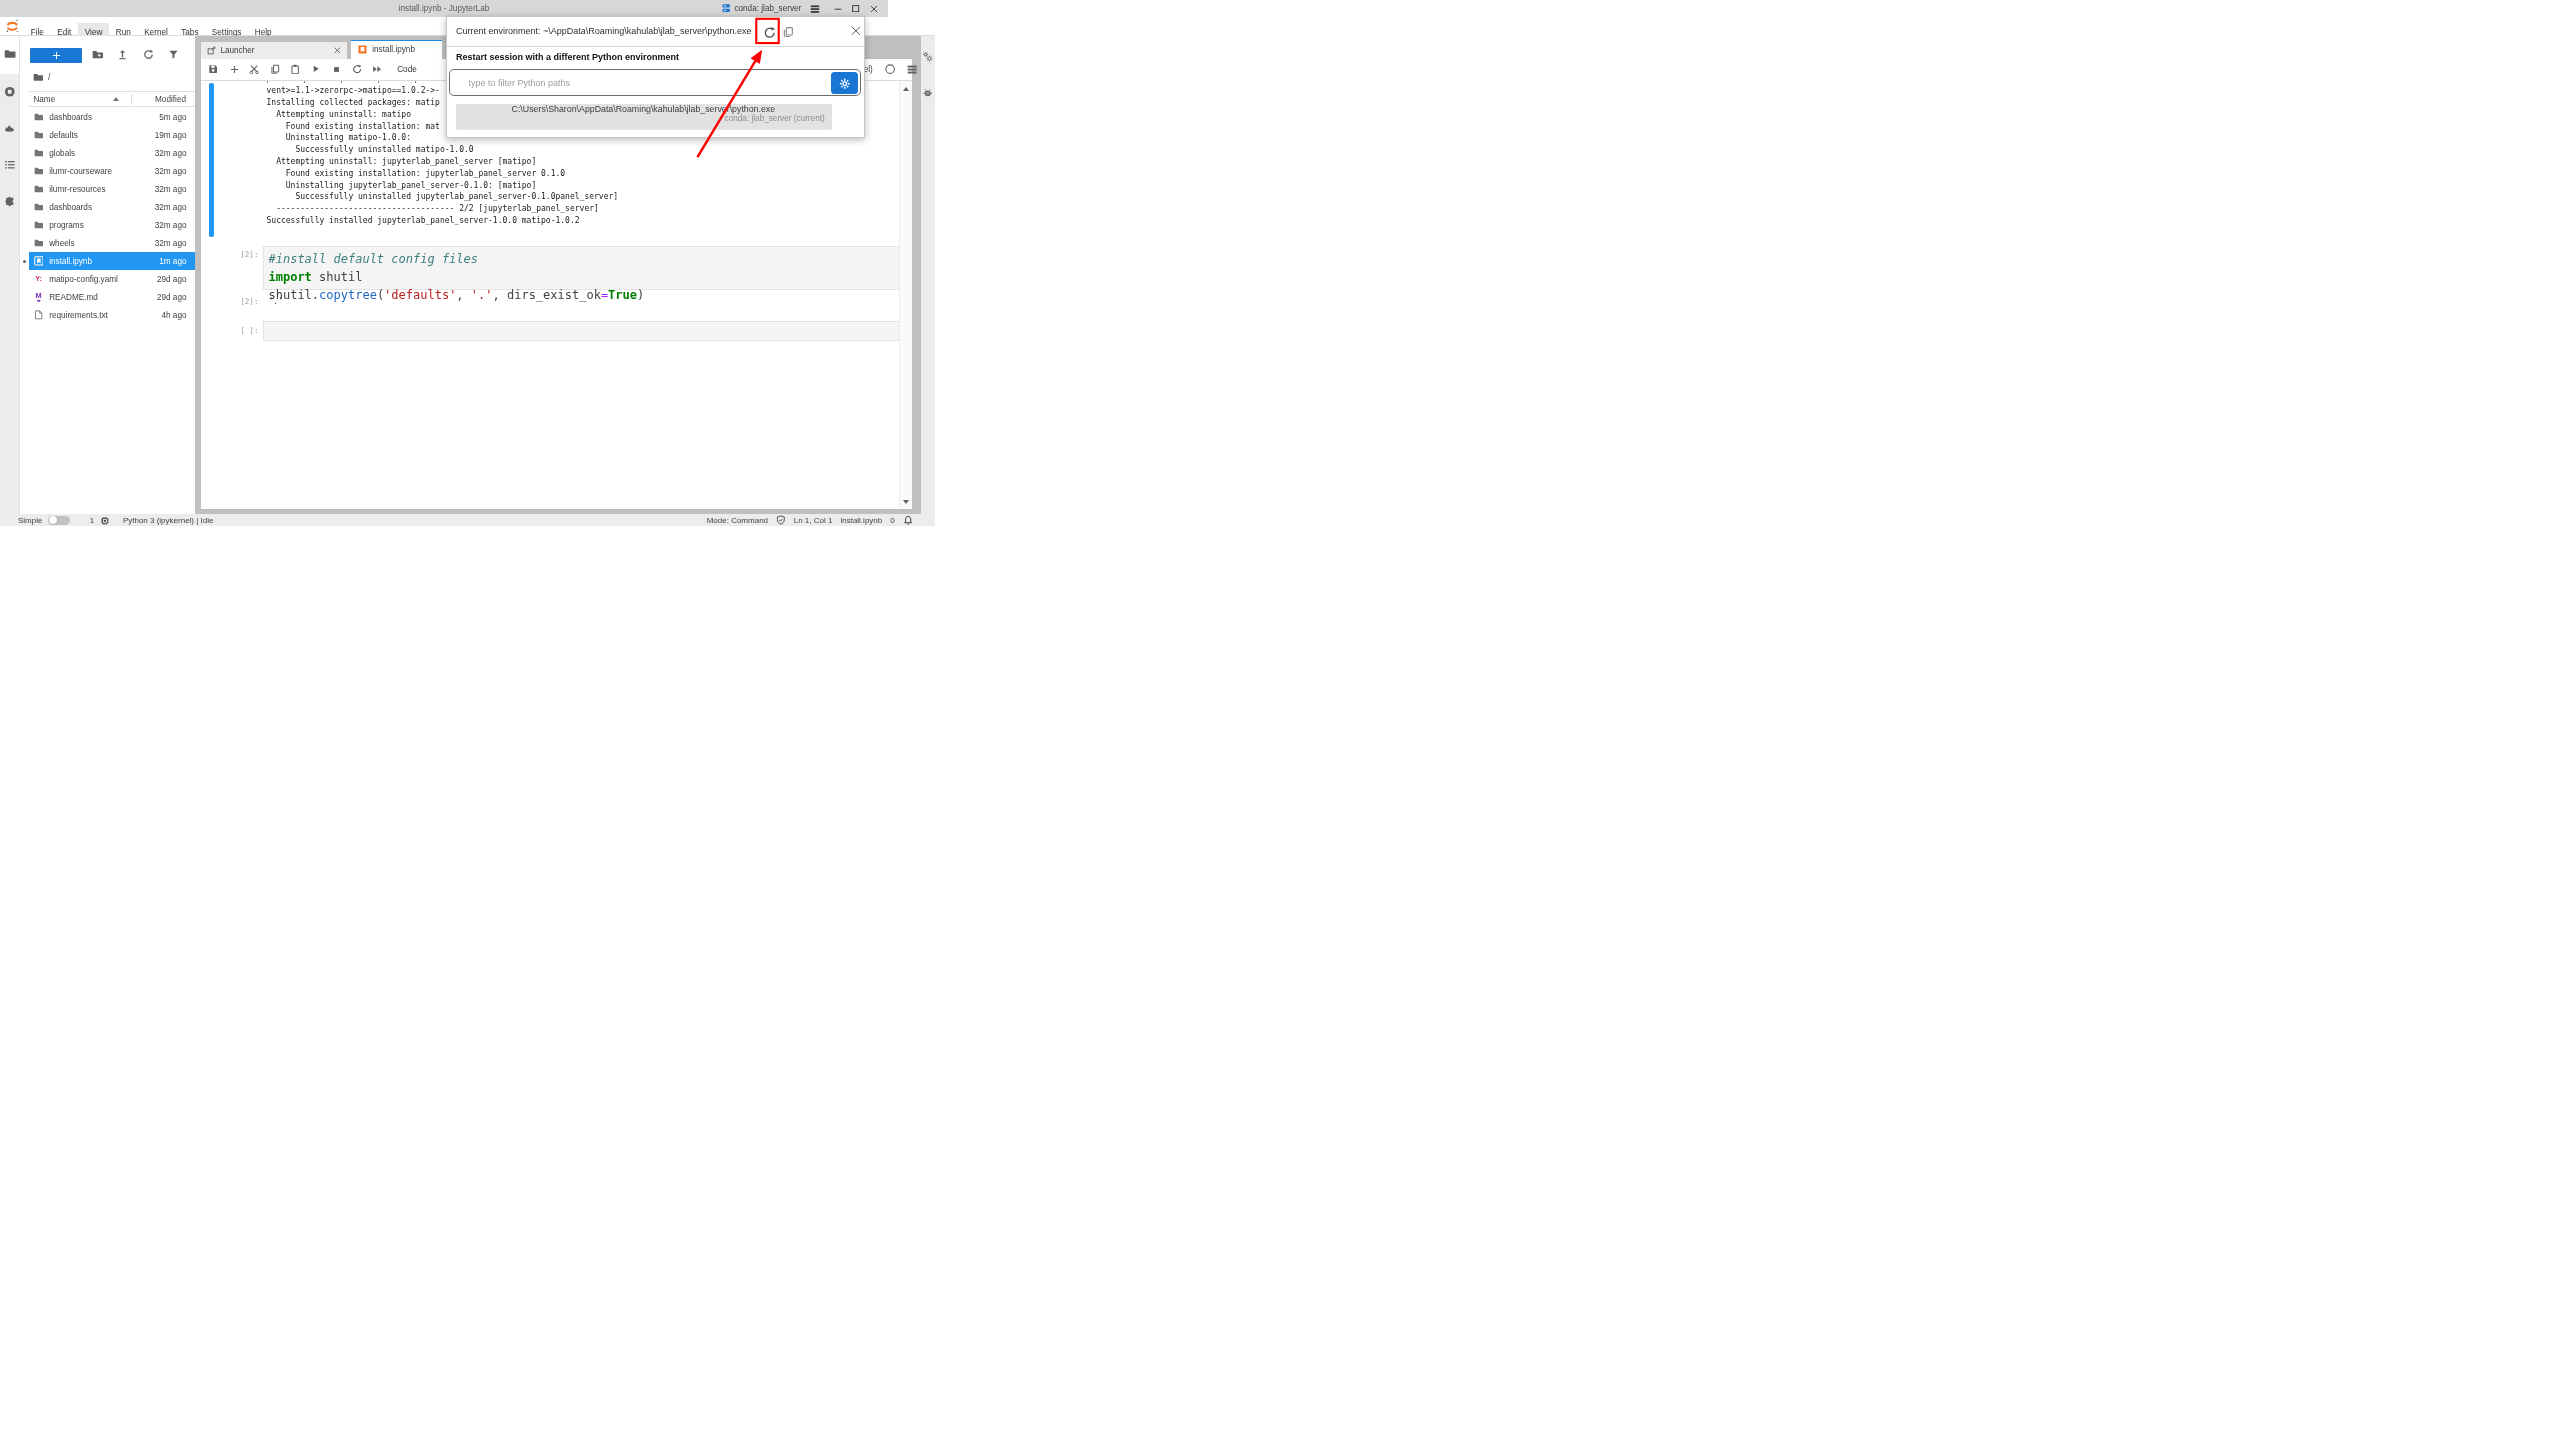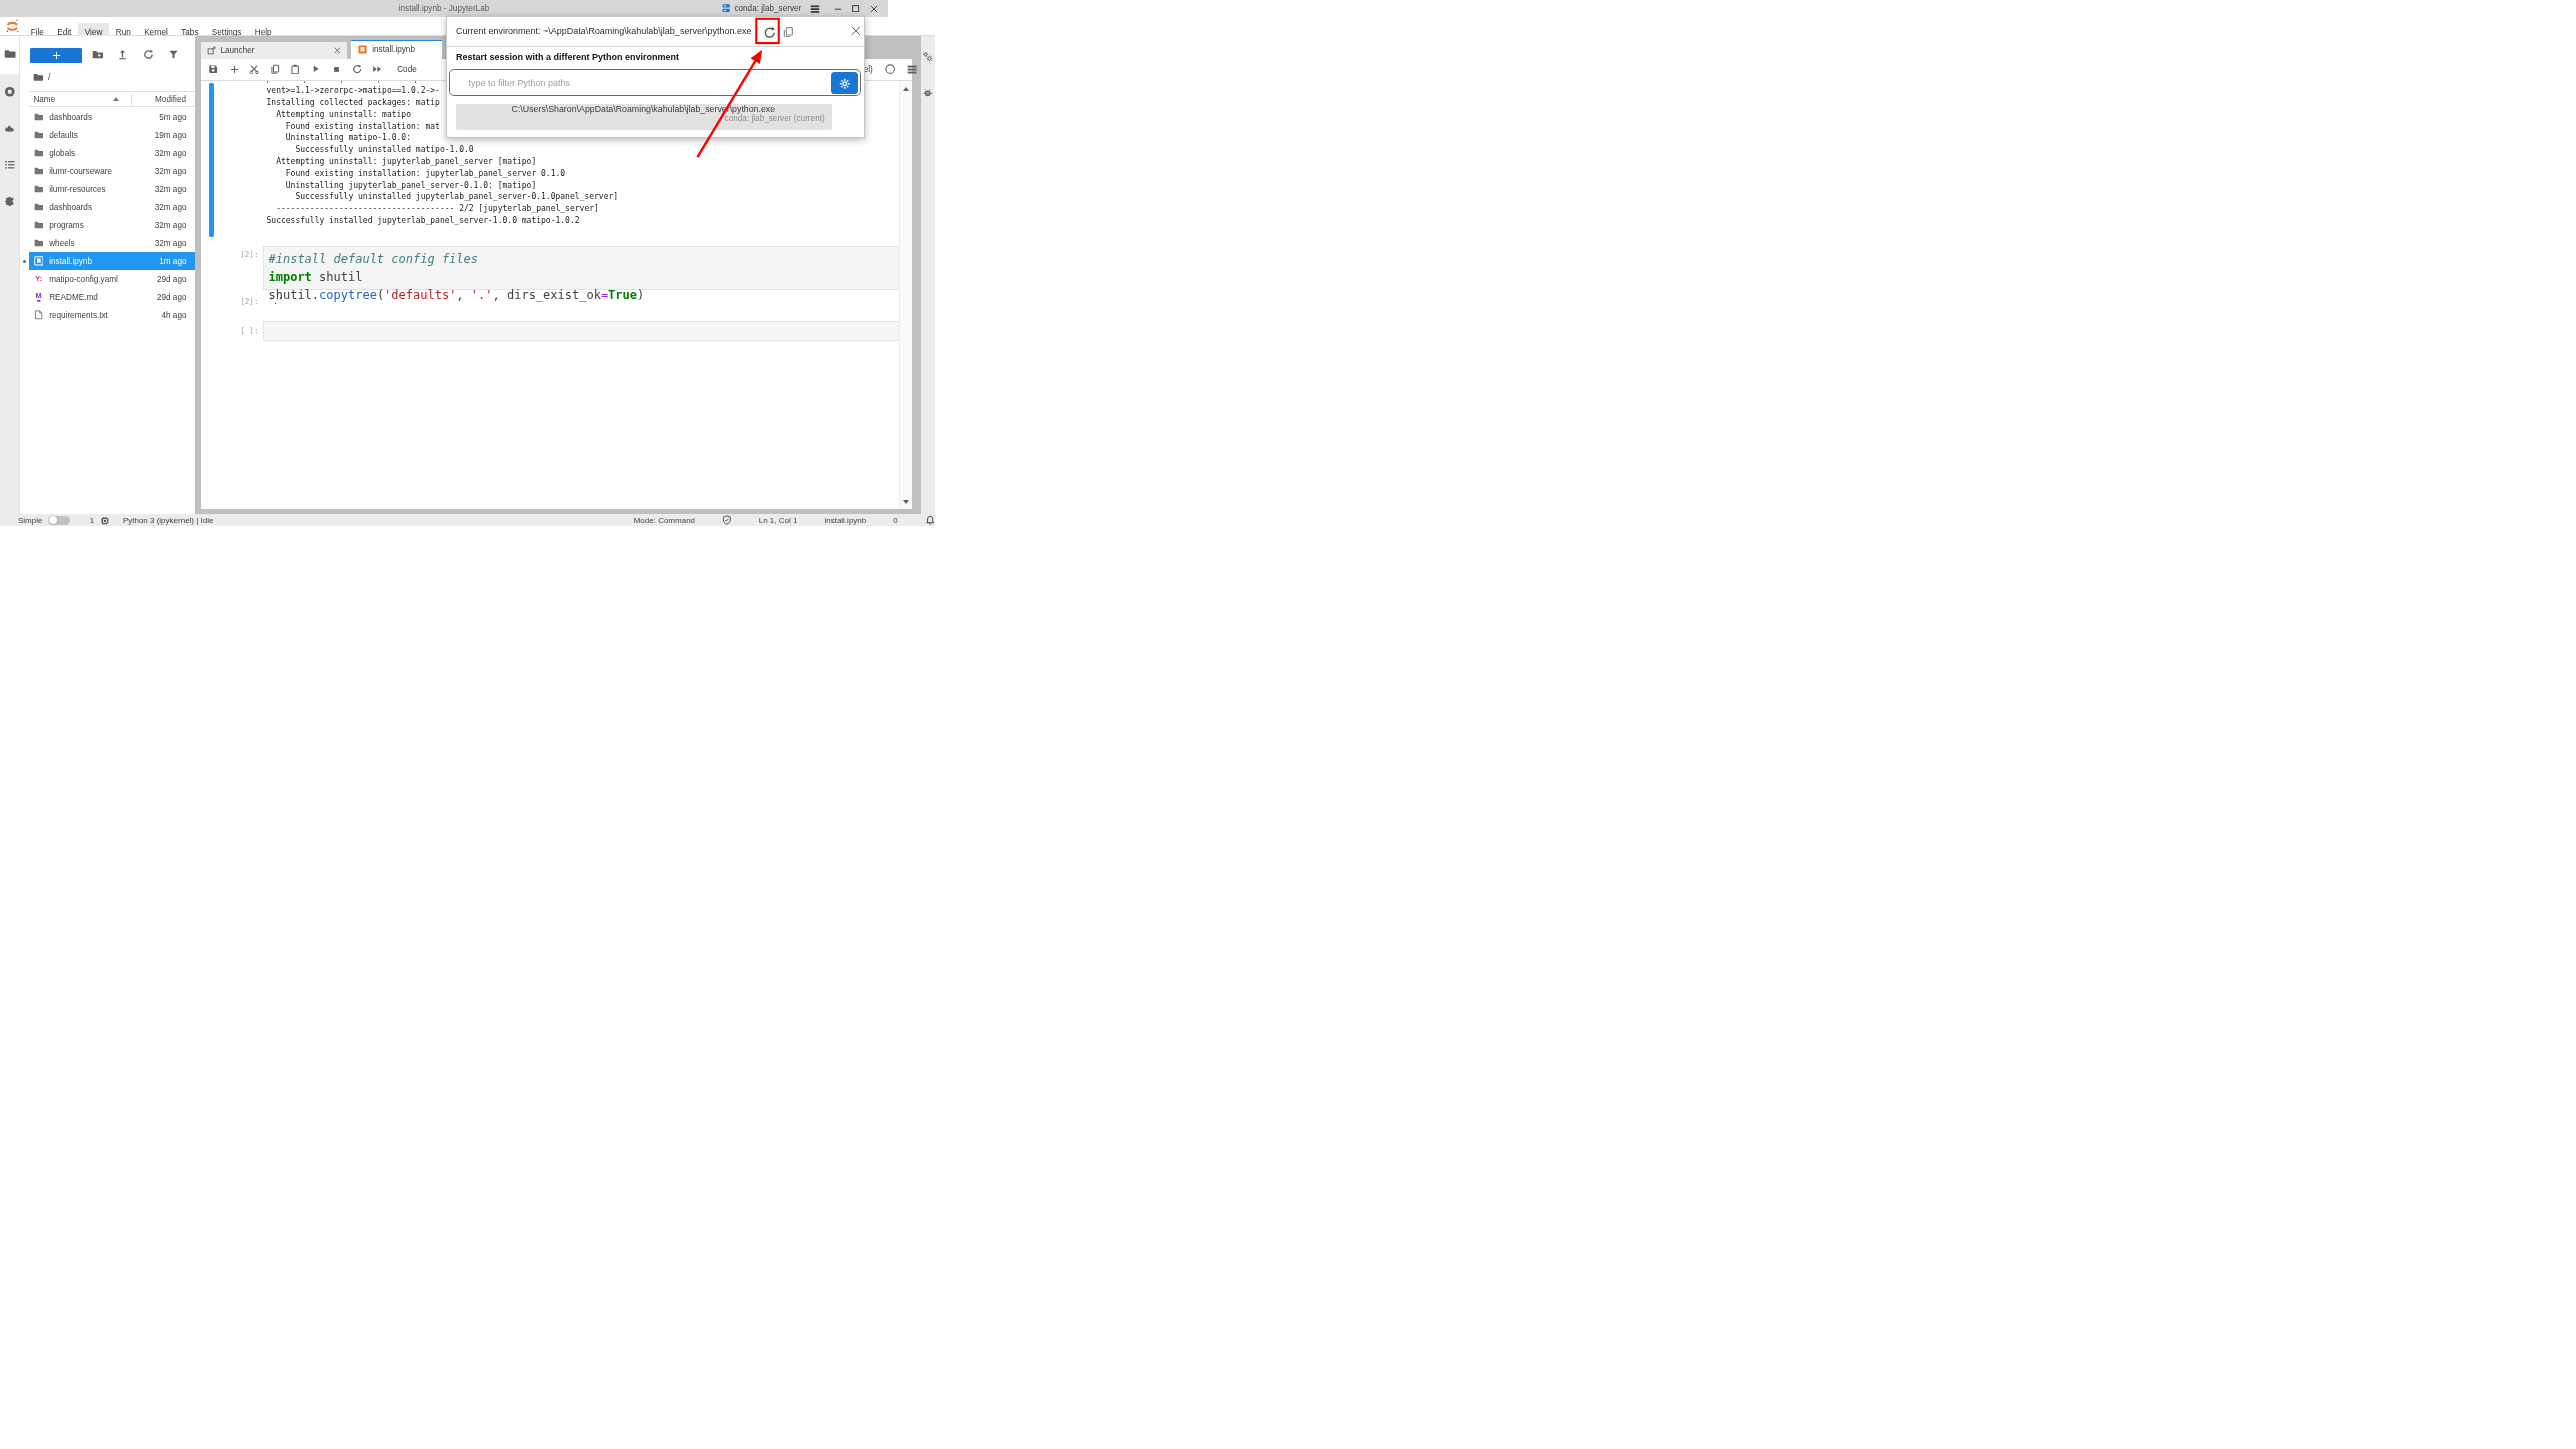--- a/index.html
+++ b/index.html
@@ -75,21 +75,21 @@
   #nb-scrollbar{left:698px;top:0;width:13.4px;height:428px;background:#fafafa;border-left:0.6px solid #ececec;box-sizing:border-box;}
   .tri-up{left:3px;top:5.5px;width:0;height:0;border-left:3.6px solid transparent;border-right:3.6px solid transparent;border-bottom:4.9px solid #5f5f5f;}
   .tri-down{left:3px;bottom:5.5px;width:0;height:0;border-left:3.6px solid transparent;border-right:3.6px solid transparent;border-top:4.9px solid #5f5f5f;}
 
   
   #rightstrip{left:921px;top:36px;width:14px;height:478px;background:#ececec;}
 
   
   #statusbar{left:0;top:514px;width:935px;height:12.7px;background:#ececec;font-size:8px;color:#424242;}
   #sb-left{left:18px;top:0;height:12.7px;display:flex;align-items:center;}
-  #sb-right{right:0;top:0;height:12.7px;display:flex;align-items:center;gap:27px;}
+  #sb-right{right:22px;top:0;height:12.7px;display:flex;align-items:center;gap:8px;}
   #toggle{margin-left:6px;width:22px;height:9px;border-radius:4.9px;background:#c2c2c2;position:relative;}
   #toggle .knob{position:absolute;left:0.6px;top:0.6px;width:8px;height:8px;border-radius:50%;background:#fff;box-shadow:0 0 1.2px rgba(0,0,0,.4);}
 
   
   #popup{left:446px;top:16.4px;width:419px;height:122px;background:#fff;border:0.6px solid #c6c6c6;box-shadow:0 2.4px 7.3px rgba(0,0,0,.28);box-sizing:border-box;z-index:40;}
   #popup-env{left:9px;top:9px;font-size:9px;color:#2e2e2e;}
   #popup-refresh{left:314px;top:6px;width:17px;height:18px;display:flex;align-items:center;justify-content:center;}
   #popup-copy{left:335px;top:8.5px;width:13.4px;height:13.4px;}
   #popup-close{left:402px;top:6.7px;width:13.4px;height:13.4px;display:flex;align-items:center;justify-content:center;}
   #popup-divider{left:0;top:29px;width:418px;border-bottom:0.6px solid #d6d6d6;}

